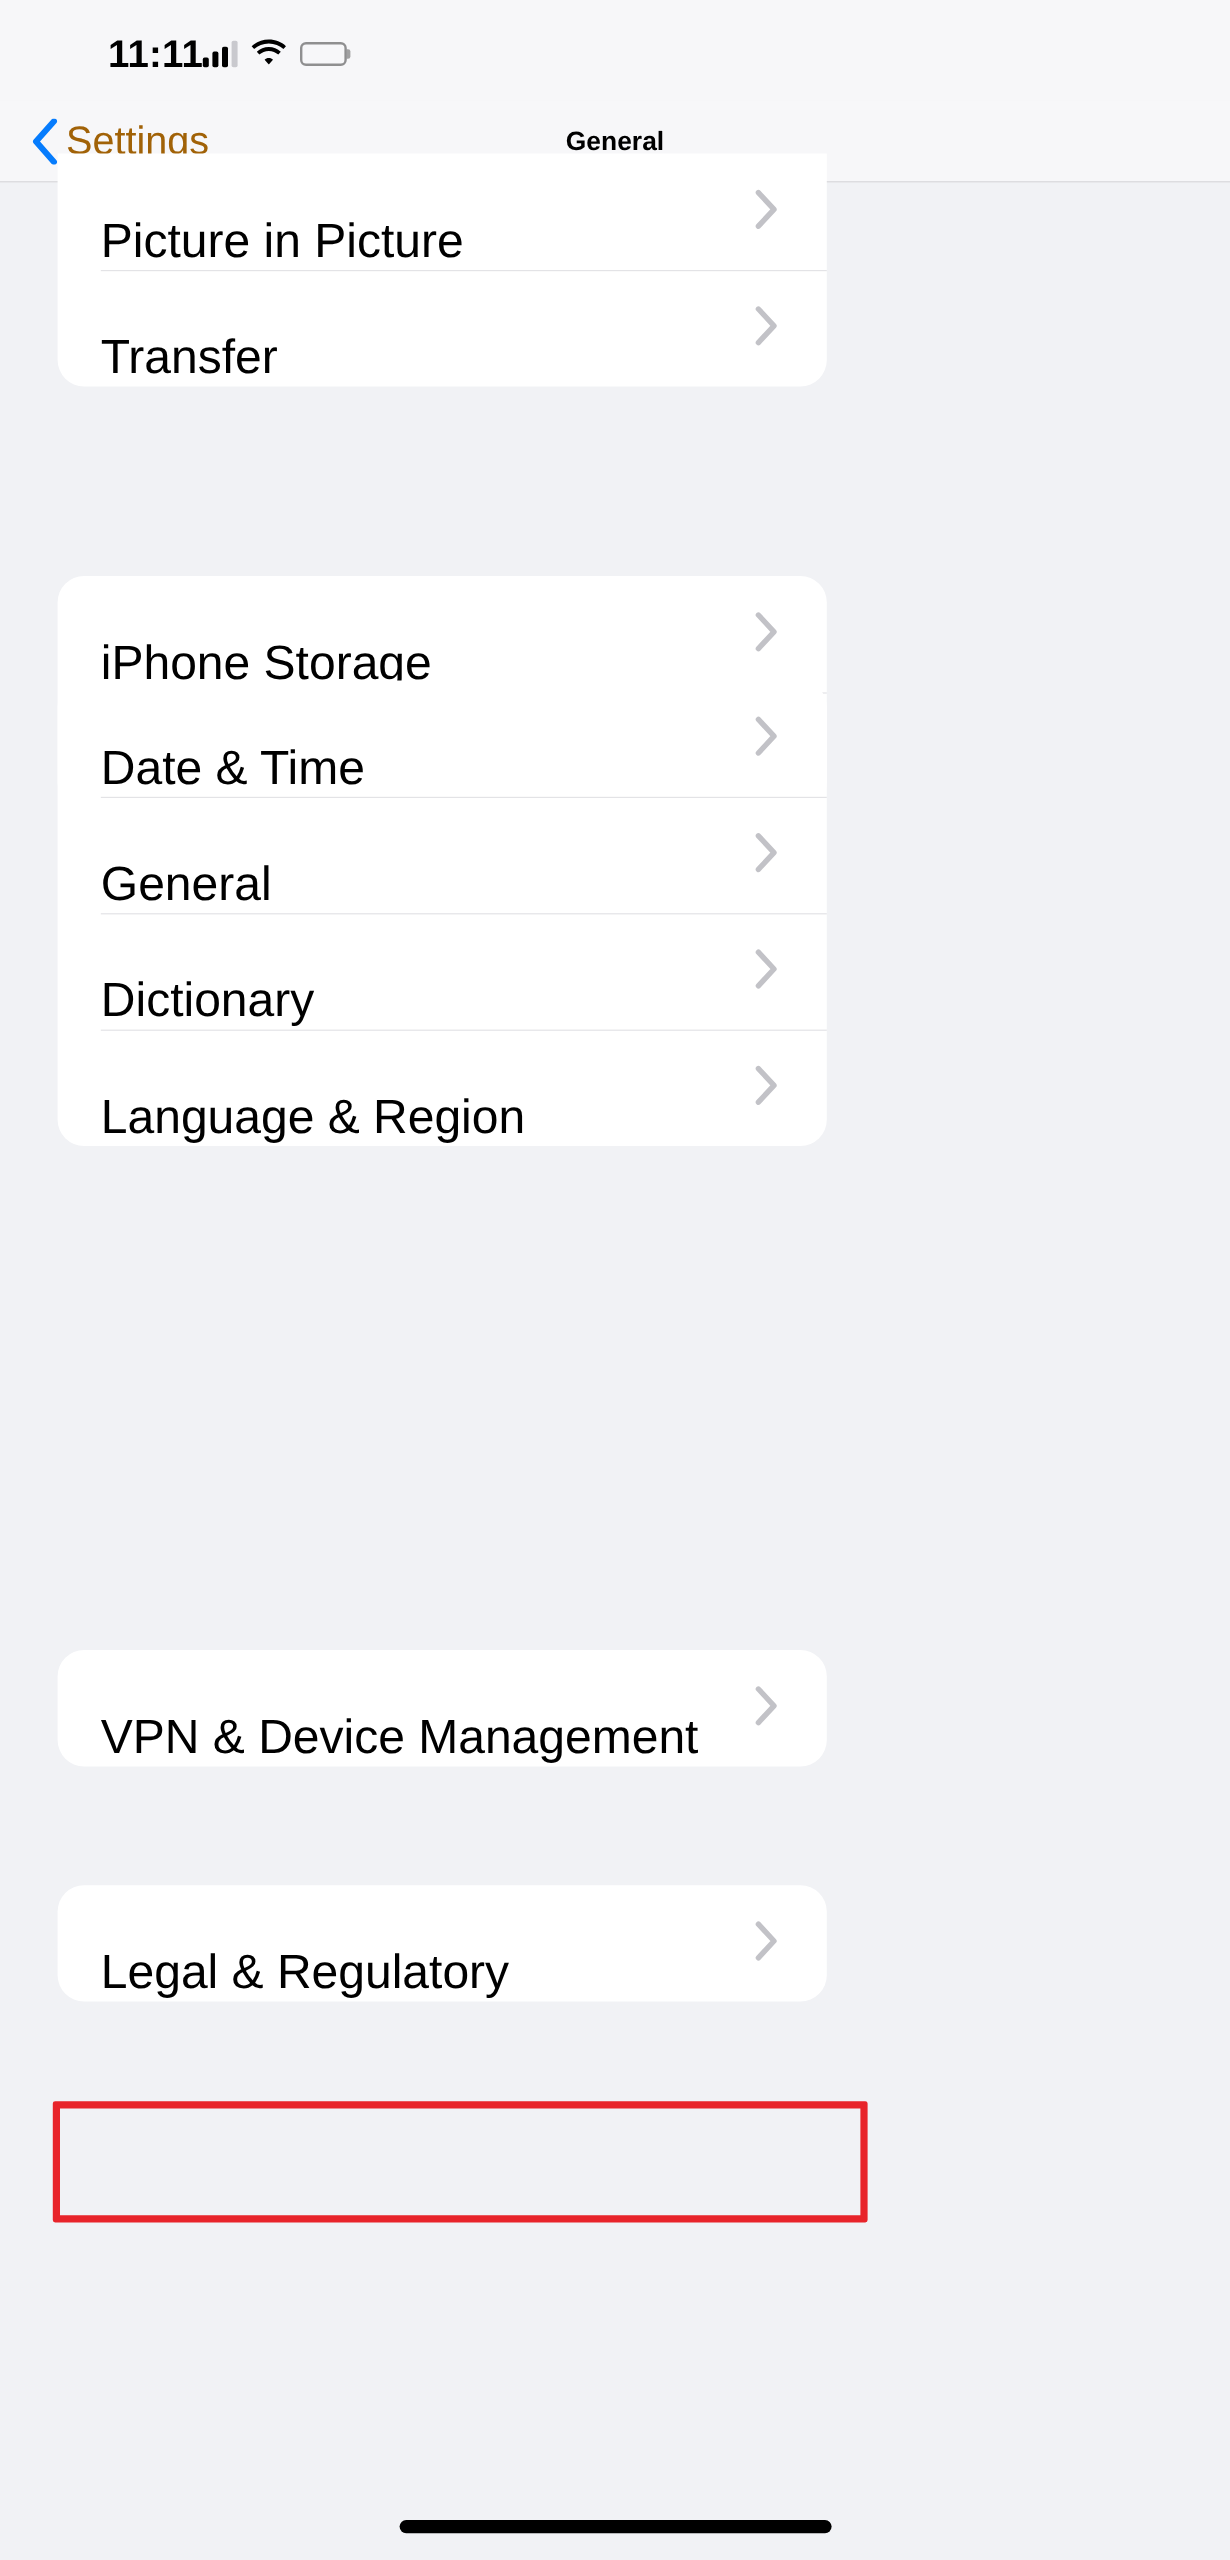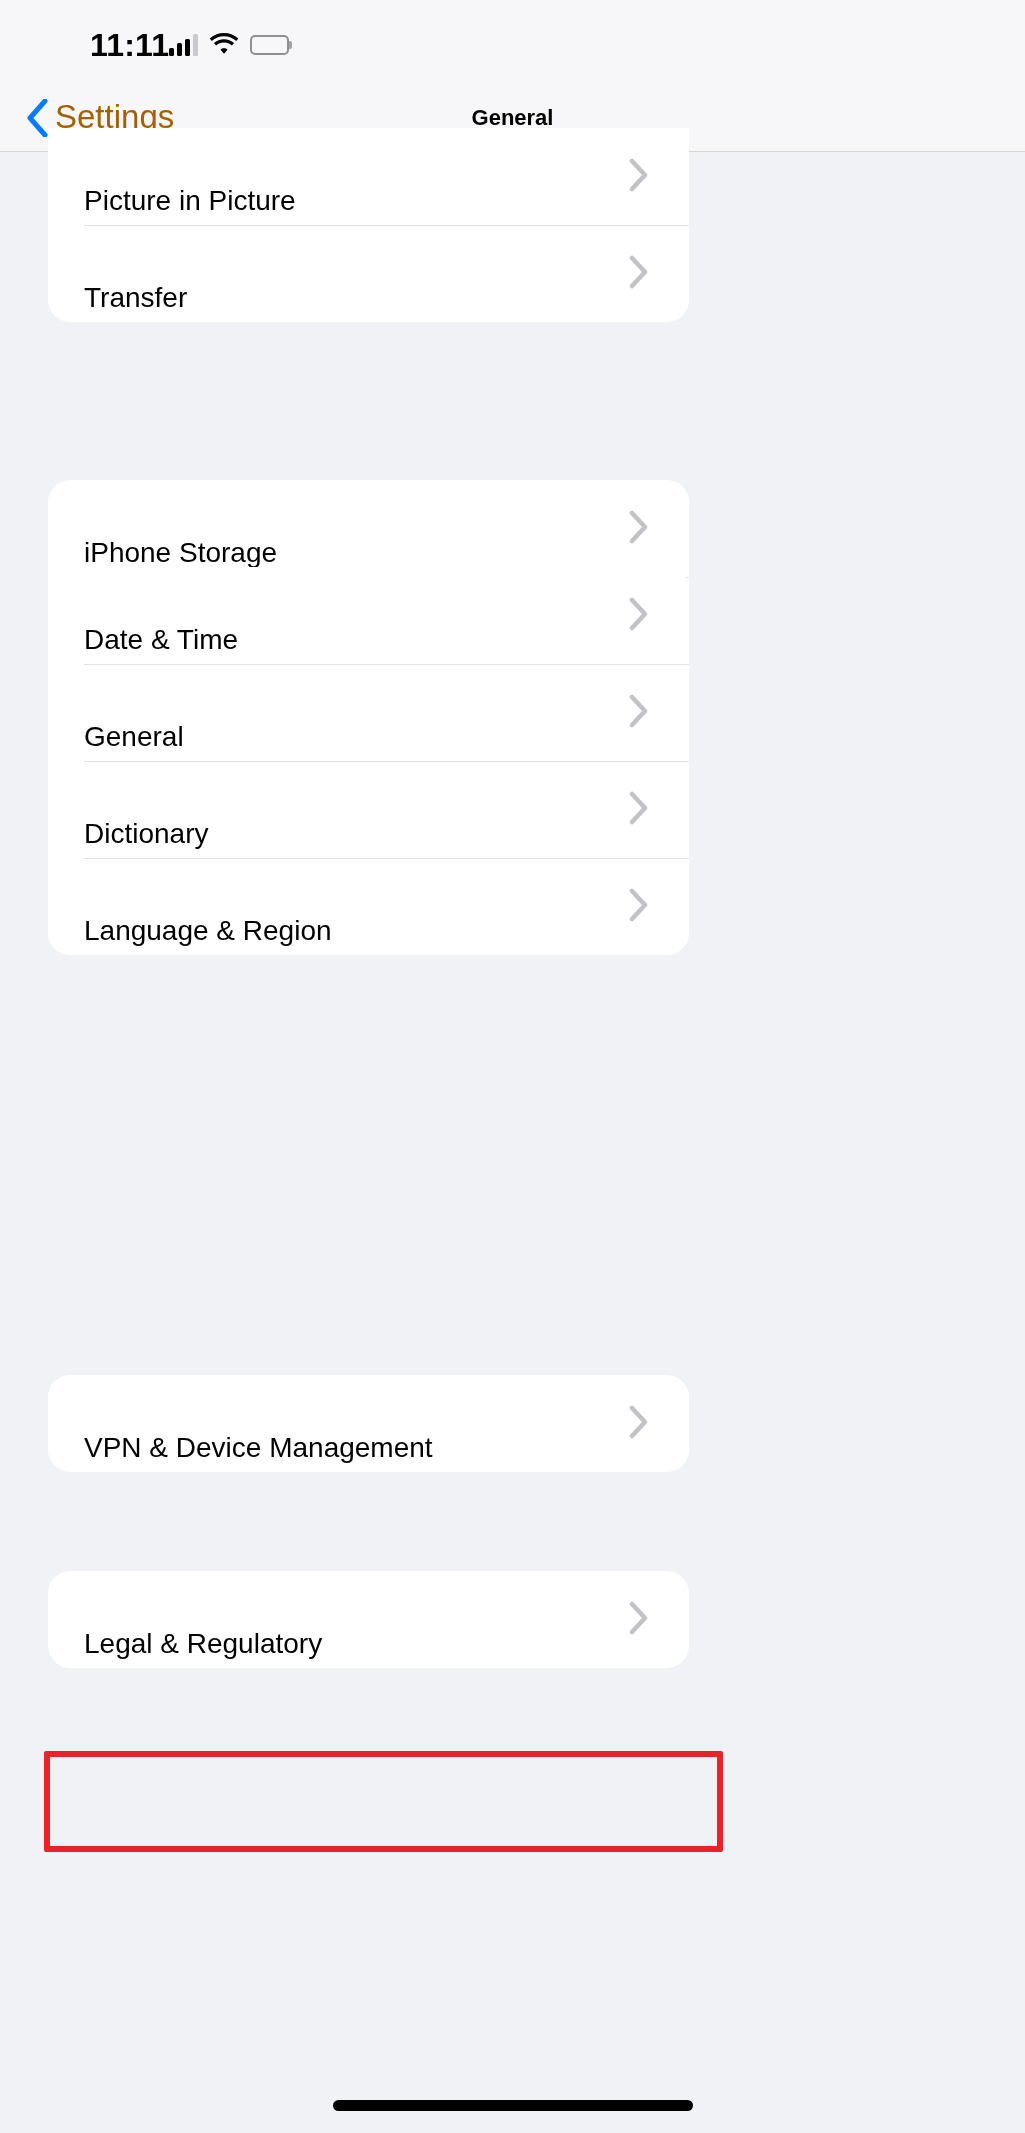--- a/index.html
+++ b/index.html
@@ -145,21 +145,21 @@
     cursor: pointer;
   }
   .row + .row::before {
     content: "";
     position: absolute;
     left: 36px; right: 0; top: 0;
     height: 1px;
     background: #e3e3e6;
   }
   .row-label {
-    font-size: 28px;
+    font-size: 40px;
     color: #000;
     line-height: 1;
     margin-top: 48px;
   }
   .row-label.accent { color: #067cfd; }
 
   .chevron {
     position: absolute;
     right: 40px;
     top: 50%;

